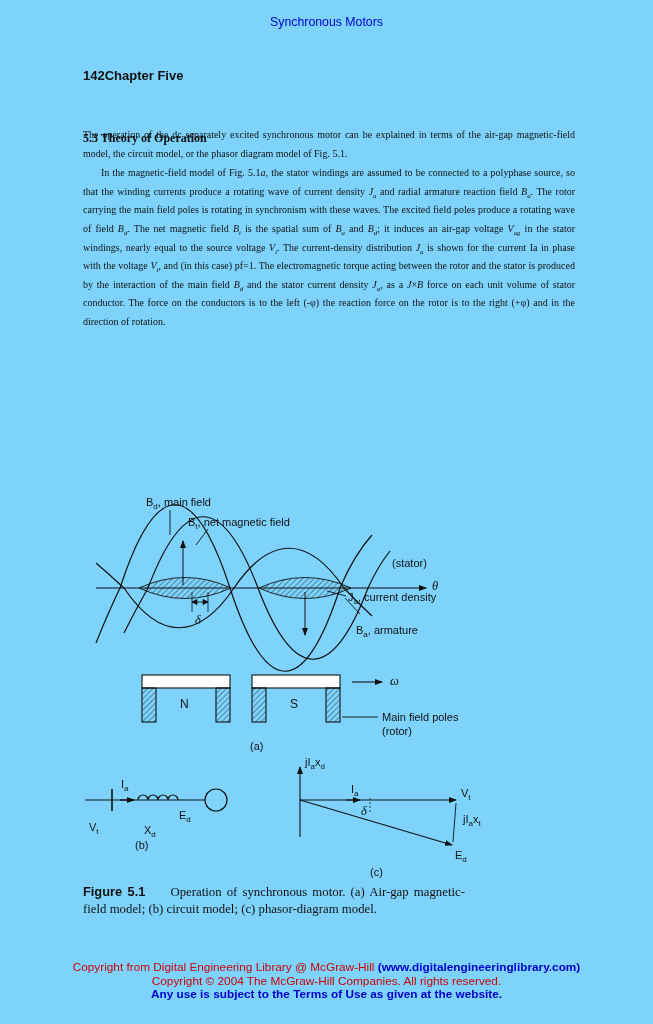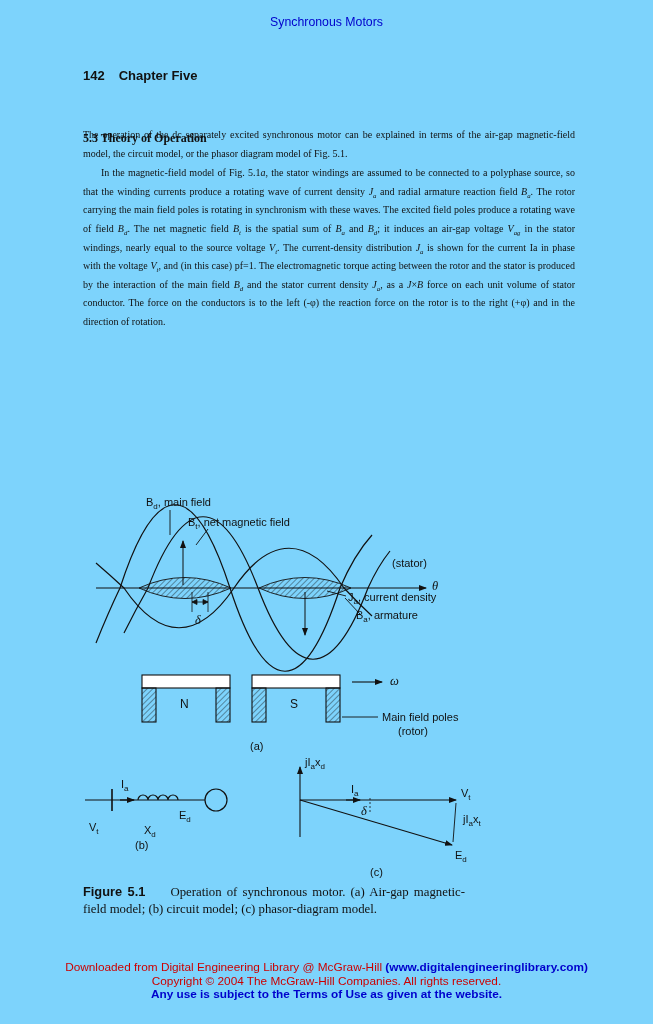--- a/index.html
+++ b/index.html
@@ -9,21 +9,21 @@
     font-family:"Liberation Serif", serif; color:#111;
   }
   .running-head {
     position:absolute; top:15px; left:0; width:100%; text-align:center;
     font-family:"Liberation Sans", sans-serif; font-size:12.3px; color:#0000cc;
   }
   .page-header {
     position:absolute; top:68px; left:83px;
     font-family:"Liberation Sans", sans-serif; font-weight:bold; font-size:13px;
   }
-  .page-header .pgnum { margin-right:14px; }
+  .page-header .pgnum { }
   .section-heading {
     position:absolute; top:131px; left:83px;
     font-family:Liberation Serif, serif; font-weight:bold; font-size:12px;
   }
   .body-text {
     position:absolute; top:126px; left:83px; width:492px;
     font-size:10px; line-height:18.6px; text-align:justify;
   }
   .body-text p { margin:0; }
   .body-text p + p { text-indent:18px; margin-top:1px; }
@@ -134,27 +134,27 @@
         <line x1="376" y1="308" x2="373" y2="347" stroke-width="0.9"></line>
         <line x1="290" y1="303" x2="290" y2="318" stroke-width="0.8" stroke-dasharray="2,2"></line>
       </g>
     </svg>
 
     <div class="flabel" style="left:66px; top:1px;">B<sub>d</sub>, main field</div>
     <div class="flabel" style="left:108px; top:21px;">B<sub>t</sub>, net magnetic field</div>
     <div class="flabel" style="left:312px; top:62px;">(stator)</div>
     <div class="flabel sym" style="left:352px; top:84px;">θ</div>
     <div class="flabel" style="left:268px; top:96px;">J<sub>a</sub>, current density</div>
-    <div class="flabel" style="left:276px; top:114px;">B<sub>a</sub>, armature</div>
+    <div class="flabel" style="left:276px; top:129px;">B<sub>a</sub>, armature</div>
     <div class="flabel sym" style="left:115px; top:118px;">δ</div>
     <div class="flabel" style="left:100px; top:202px; font-size:12px;">N</div>
     <div class="flabel" style="left:210px; top:202px; font-size:12px;">S</div>
     <div class="flabel sym" style="left:310px; top:179px;">ω</div>
     <div class="flabel" style="left:302px; top:216px;">Main field poles</div>
-    <div class="flabel" style="left:318px; top:230px;">(rotor)</div>
+    <div class="flabel" style="left:302px; top:230px;">(rotor)</div>
     <div class="flabel" style="left:170px; top:245px;">(a)</div>
 
     <div class="flabel" style="left:41px; top:283px;">I<sub>a</sub></div>
     <div class="flabel" style="left:64px; top:317px;margin-top:12px;">X<sub>d</sub></div>
     <div class="flabel" style="left:99px; top:314px;">E<sub>d</sub></div>
     <div class="flabel" style="left:9px;  top:326px;">V<sub>t</sub></div>
     <div class="flabel" style="left:55px; top:344px;">(b)</div>
 
     <div class="flabel" style="left:225px; top:261px;">jI<sub>a</sub>x<sub>d</sub></div>
     <div class="flabel" style="left:271px; top:288px;">I<sub>a</sub></div>
@@ -164,19 +164,19 @@
     <div class="flabel" style="left:375px; top:354px;">E<sub>d</sub></div>
     <div class="flabel" style="left:290px; top:371px;">(c)</div>
   </div>
 
   <div class="caption">
     <span class="cap-label">Figure 5.1</span><span>Operation of synchronous motor. (a) Air-gap magnetic-field model; (b) circuit model; (c) phasor-diagram model.</span>
   </div>
 
   <div class="footer">
     <div>
-      <span class="red">Downloaded from Digital Engineering Library @ McGraw-Hill </span><span class="blue">(www.digitalengineeringlibrary.com)</span>
+      <span class="red">Copyright from Digital Engineering Library @ McGraw-Hill </span><span class="blue">(www.digitalengineeringlibrary.com)</span>
     </div>
     <div class="red">Copyright © 2004 The McGraw-Hill Companies. All rights reserved.</div>
     <div class="blue">Any use is subject to the Terms of Use as given at the website.</div>
   </div>
 
 </div>
 
 </body></html>

